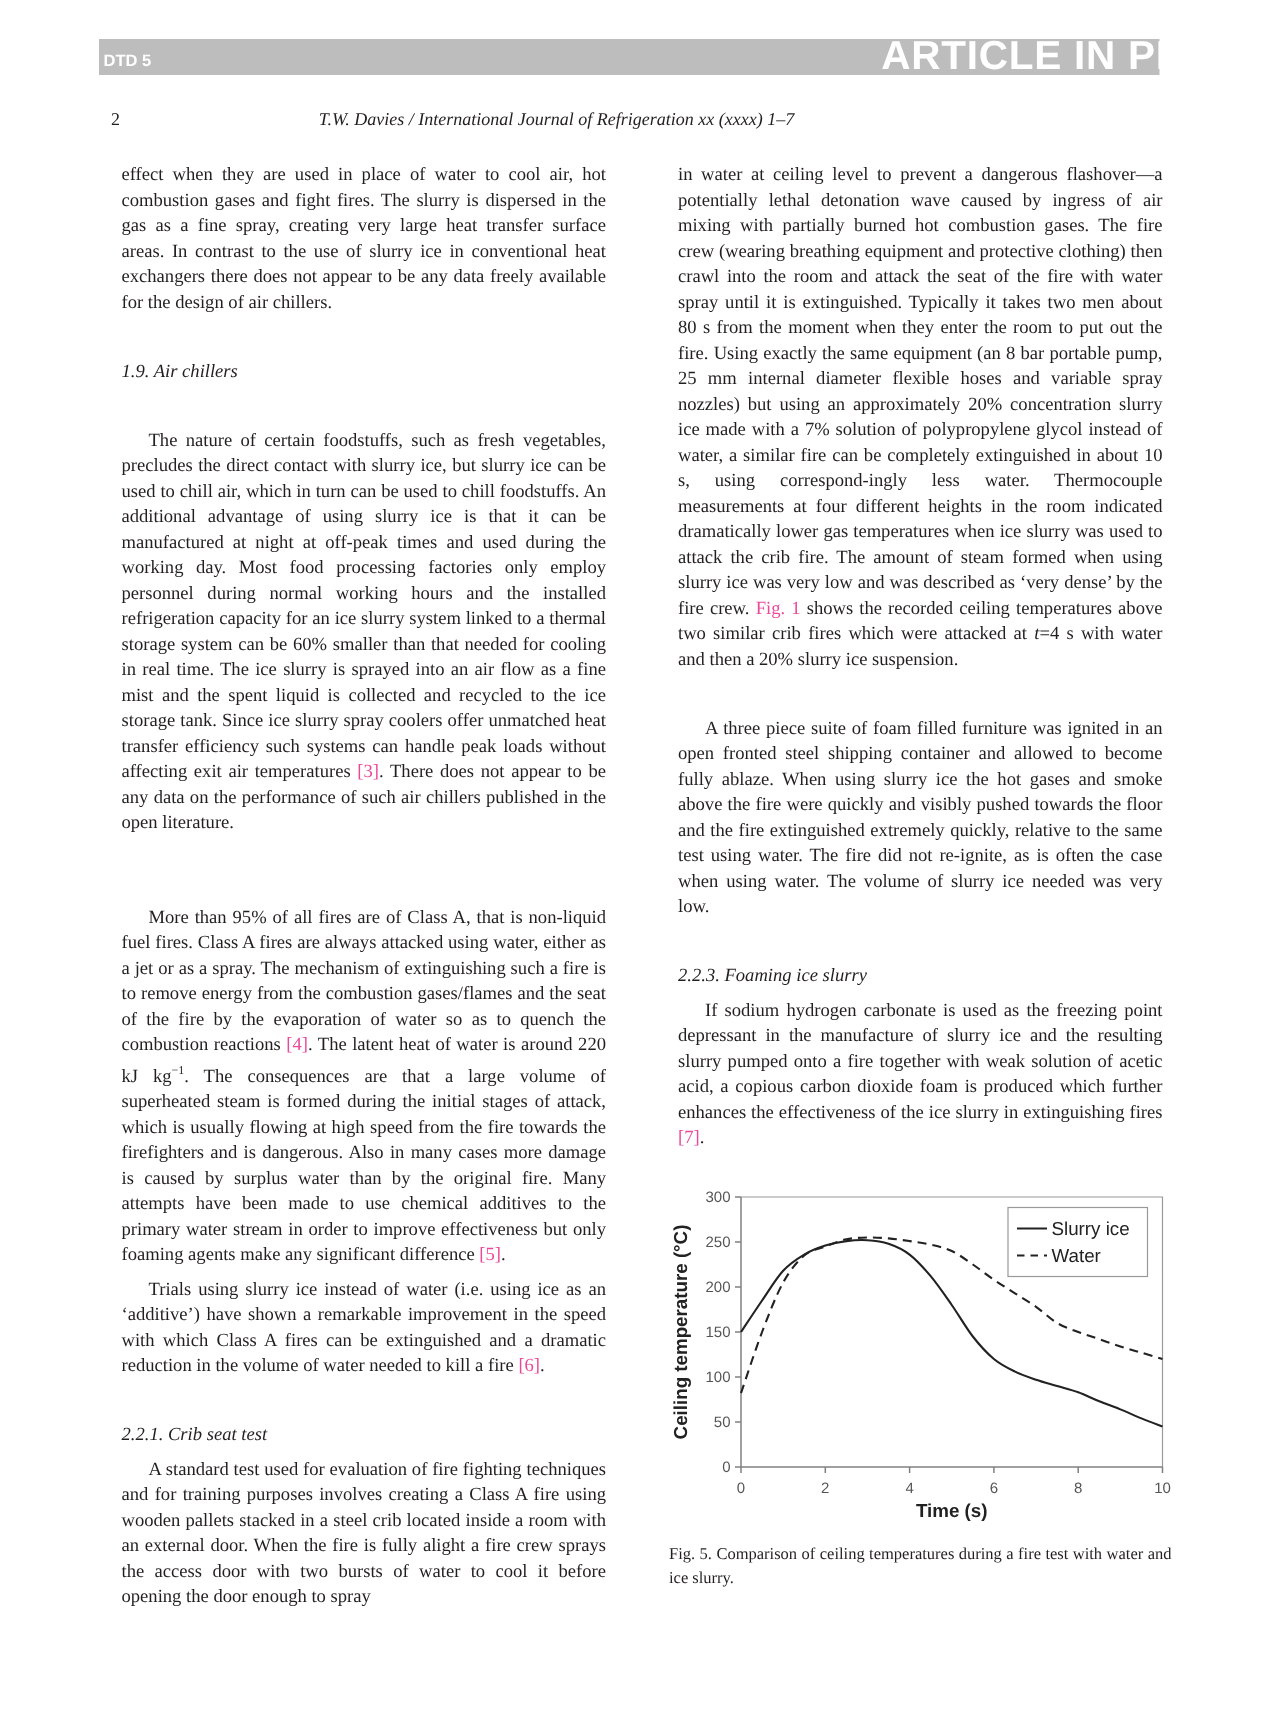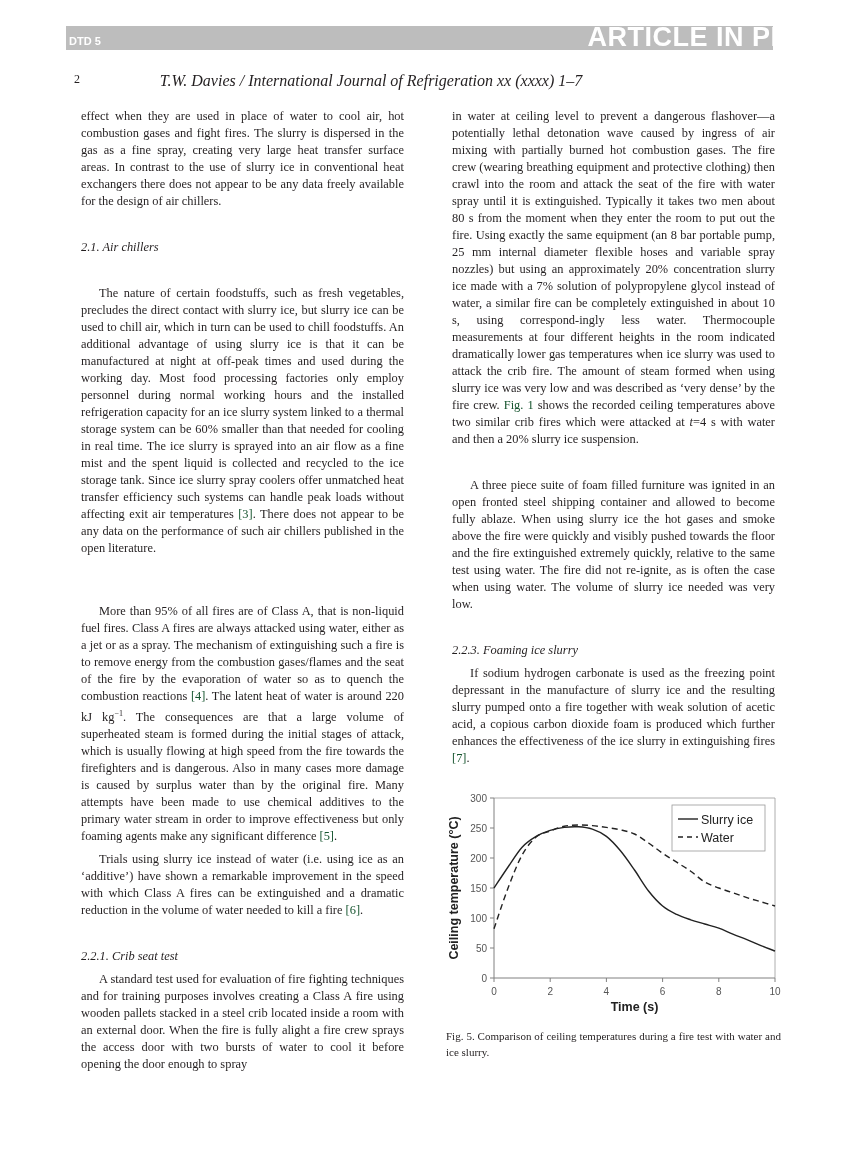--- a/index.html
+++ b/index.html
@@ -1,46 +1,46 @@
 <!DOCTYPE html>
 <html><head>
 <meta charset="utf-8">
 <style>
   html, body { margin:0; padding:0; background:#ffffff; }
   body { width:846px; height:1155px; position:relative; overflow:hidden; font-family:"Liberation Serif", serif; color:#231f20; }
   .hdr-bar { position:absolute; left:66px; top:26px; width:707px; height:24px; background:#bdbdbd; }
   .hdr-dtd { position:absolute; left:69px; top:35px; font-family:"Liberation Sans", sans-serif; font-weight:bold; font-size:11px; color:#ffffff; }
   .hdr-aip { position:absolute; left:0; width:846px; top:22px; text-align:right; font-family:"Liberation Sans", sans-serif; font-weight:bold; font-size:27px; color:#ffffff; letter-spacing:0.5px; line-height:30px; }
   .pg-num { position:absolute; left:74px; top:72px; font-size:12px; }
-  .running { position:absolute; left:0; width:722px; top:72px; text-align:center; font-size:16px; font-style:italic; padding-left:20px; box-sizing:border-box; }
+  .running { position:absolute; left:0; width:722px; top:72px; text-align:center; font-size:12px; font-style:italic; padding-left:20px; box-sizing:border-box; }
   .col { position:absolute; width:335px; font-size:12.4px; line-height:17px; text-align:justify; }
   .col-left { left:75px; top:102px; }
   .col-right { left:446px; top:102px; }
   .col p { margin:6px; }
   .indent { text-indent:18px; }
   .sec { font-style:italic; margin:0; }
   .gap { height:17px; }
-  .ref { color:#14532d; }
+  .ref { color:#ec4899; }
   .caption { position:absolute; left:446px; top:1028px; width:335px; font-size:11px; line-height:16px; text-align:justify; }
   .chart { position:absolute; left:440px; top:788px; width:350px; height:235px; }
   .chart svg text { font-family:"Liberation Sans", sans-serif; }
 </style>
 </head>
 <body>
 
 <div class="hdr-bar"></div>
 <div class="hdr-dtd">DTD 5</div>
 <div class="hdr-aip">ARTICLE IN PRESS</div>
 <div class="pg-num">2</div>
 <div class="running">T.W. Davies / International Journal of Refrigeration xx (xxxx) 1–7</div>
 
 <div class="col col-left">
   <p>effect when they are used in place of water to cool air, hot combustion gases and fight fires. The slurry is dispersed in the gas as a fine spray, creating very large heat transfer surface areas. In contrast to the use of slurry ice in conventional heat exchangers there does not appear to be any data freely available for the design of air chillers.</p>
   <div class="gap"></div>
-  <p class="sec">2.1. Air chillers</p>
+  <p class="sec">1.9. Air chillers</p>
   <div class="gap"></div>
   <p class="indent"><span>The nature of certain foodstuffs, such as fresh vegetables, precludes the direct contact with slurry ice, but slurry ice can be used to chill air, which in turn can be used to chill foodstuffs. An additional advantage of using slurry ice is that it can be manufactured at night at off-peak times and used during the working day. Most food processing factories only employ personnel during normal working hours and the installed refrigeration capacity for an ice slurry system linked to a thermal storage system can be 60% smaller than that needed for cooling in real time. The ice slurry is sprayed into an air flow as a fine mist and the spent liquid is collected and recycled to the ice storage tank. Since ice slurry spray coolers offer unmatched heat transfer efficiency such systems can handle peak loads without affecting exit air temperatures </span><span class="ref">[3]</span><span>. There does not appear to be any data on the performance of such air chillers published in the open literature.</span></p>
   <div class="gap"></div>
   <div class="gap"></div>
   <p class="indent"><span>More than 95% of all fires are of Class A, that is non-liquid fuel fires. Class A fires are always attacked using water, either as a jet or as a spray. The mechanism of extinguishing such a fire is to remove energy from the combustion gases/flames and the seat of the fire by the evaporation of water so as to quench the combustion reactions </span><span class="ref">[4]</span><span>. The latent heat of water is around 220 kJ kg</span><sup style="font-size:8px">−1</sup><span>. The consequences are that a large volume of superheated steam is formed during the initial stages of attack, which is usually flowing at high speed from the fire towards the firefighters and is dangerous. Also in many cases more damage is caused by surplus water than by the original fire. Many attempts have been made to use chemical additives to the primary water stream in order to improve effectiveness but only foaming agents make any significant difference </span><span class="ref">[5]</span><span>.</span></p>
   <p class="indent"><span>Trials using slurry ice instead of water (i.e. using ice as an ‘additive’) have shown a remarkable improvement in the speed with which Class A fires can be extinguished and a dramatic reduction in the volume of water needed to kill a fire </span><span class="ref">[6]</span><span>.</span></p>
   <div class="gap"></div>
   <p class="sec">2.2.1. Crib seat test</p>
   <p class="indent">A standard test used for evaluation of fire fighting techniques and for training purposes involves creating a Class A fire using wooden pallets stacked in a steel crib located inside a room with an external door. When the fire is fully alight a fire crew sprays the access door with two bursts of water to cool it before opening the door enough to spray</p>
 </div>

